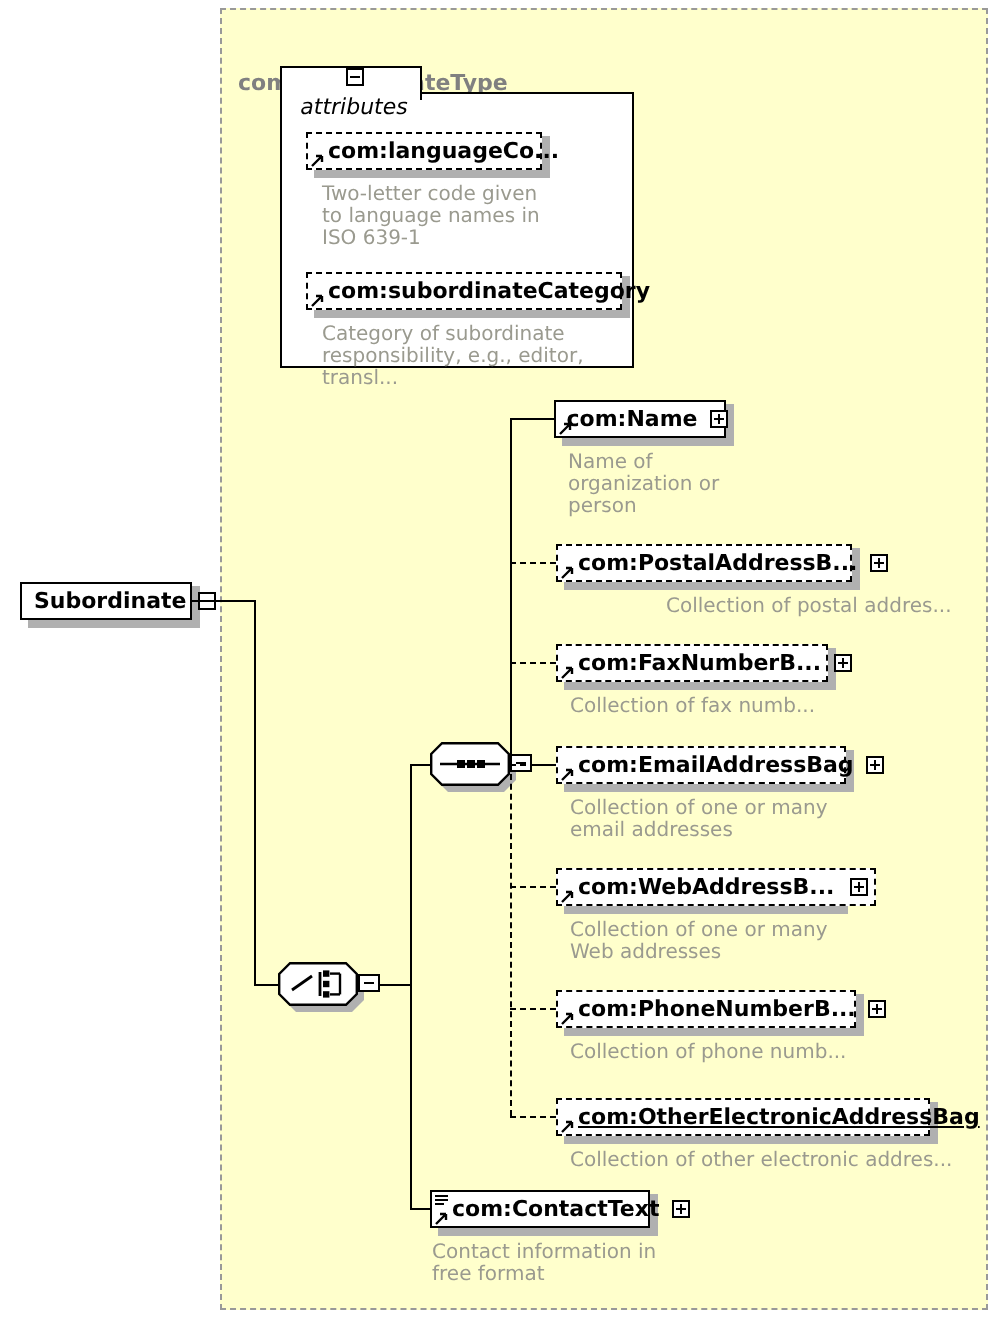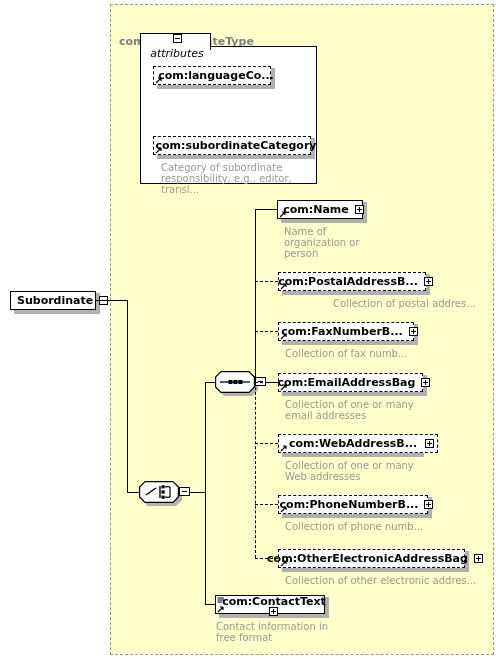--- a/index.html
+++ b/index.html
@@ -71,21 +71,21 @@
   .node{
     position:absolute;
     box-sizing:border-box;
     background:#ffffff;
     border:1px solid #000000;
     height:19px;
     display:flex;align-items:center;
     padding-left:10px;padding-right:2px;
     white-space:nowrap;
   }
-  .node.opt{ border:1px dashed #000000;justify-content:center; }
+  .node.opt{ border:1px dashed #000000; }
   .node .nm{
     font-size:11px;font-weight:bold;color:#000;
     line-height:11px;
   }
   .node .sp{ flex:1 1 auto; min-width:6px; }
   .node .tgl{ margin-right:1px; }
   
   .shadow{
     position:absolute;background:#b0b0b0;
   }
@@ -150,20 +150,23 @@
   </div>
 
   <div class="shadow" style="left:157px;top:85px;width:117px;height:4px;"></div>
   <div class="shadow" style="left:271px;top:68px;width:4px;height:21px;"></div>
   <div class="node opt" style="left:153px;top:66px;width:118px;">
     <svg class="refarrow" viewBox="0 0 8 8">
       <path d="M1 7 L6 2 M6 2 L3 2 M6 2 L6 5" stroke="#000" stroke-width="1.2" fill="none"></path>
     </svg>
     <span class="nm">com:languageCo...</span>
   </div>
+  <div class="desc" style="left:161px;top:92px;width:140px;">Two-letter code given
+to language names in
+ISO 639-1</div>
 
   <div class="shadow" style="left:157px;top:155px;width:157px;height:4px;"></div>
   <div class="shadow" style="left:311px;top:138px;width:4px;height:21px;"></div>
   <div class="node opt" style="left:153px;top:136px;width:158px;">
     <svg class="refarrow" viewBox="0 0 8 8">
       <path d="M1 7 L6 2 M6 2 L3 2 M6 2 L6 5" stroke="#000" stroke-width="1.2" fill="none"></path>
     </svg>
     <span class="nm">com:subordinateCategory</span>
   </div>
   <div class="desc" style="left:161px;top:162px;width:170px;">Category of subordinate
@@ -312,33 +315,33 @@
     </svg>
     <span class="nm">com:PhoneNumberB...</span>
     <span class="sp"></span>
     <span class="tgl plus"></span>
   </div>
   <div class="desc" style="left:285px;top:521px;width:180px;">Collection of phone numb...</div>
 
   <div class="dln-h" style="left:255px;top:558px;width:23px;"></div>
   <div class="shadow" style="left:282px;top:568px;width:187px;height:4px;"></div>
   <div class="shadow" style="left:465px;top:551px;width:4px;height:21px;"></div>
-  <div class="node opt" style="left:278px;top:549px;width:187px;">
+  <div class="node opt" style="left:278px;top:549px;width:187px;text-decoration:underline;">
     <svg class="refarrow" viewBox="0 0 8 8">
       <path d="M1 7 L6 2 M6 2 L3 2 M6 2 L6 5" stroke="#000" stroke-width="1.2" fill="none"></path>
     </svg>
     <span class="nm">com:OtherElectronicAddressBag</span>
     <span class="sp"></span>
     <span class="tgl plus"></span>
   </div>
   <div class="desc" style="left:285px;top:575px;width:200px;">Collection of other electronic addres...</div>
 
   <div class="shadow" style="left:219px;top:614px;width:110px;height:4px;"></div>
   <div class="shadow" style="left:325px;top:597px;width:4px;height:21px;"></div>
-  <div class="node" style="left:215px;top:595px;width:110px;flex-direction:column;">
+  <div class="node" style="left:215px;top:595px;width:110px;">
     <svg class="txticon" viewBox="0 0 8 8">
       <line x1="0.5" y1="1" x2="7" y2="1" stroke="#000" stroke-width="1"></line>
       <line x1="0.5" y1="3" x2="7" y2="3" stroke="#000" stroke-width="1"></line>
       <line x1="0.5" y1="5" x2="5" y2="5" stroke="#000" stroke-width="1"></line>
     </svg>
     <svg class="refarrow" viewBox="0 0 8 8">
       <path d="M1 7 L6 2 M6 2 L3 2 M6 2 L6 5" stroke="#000" stroke-width="1.2" fill="none"></path>
     </svg>
     <span class="nm">com:ContactText</span>
     <span class="sp"></span>

